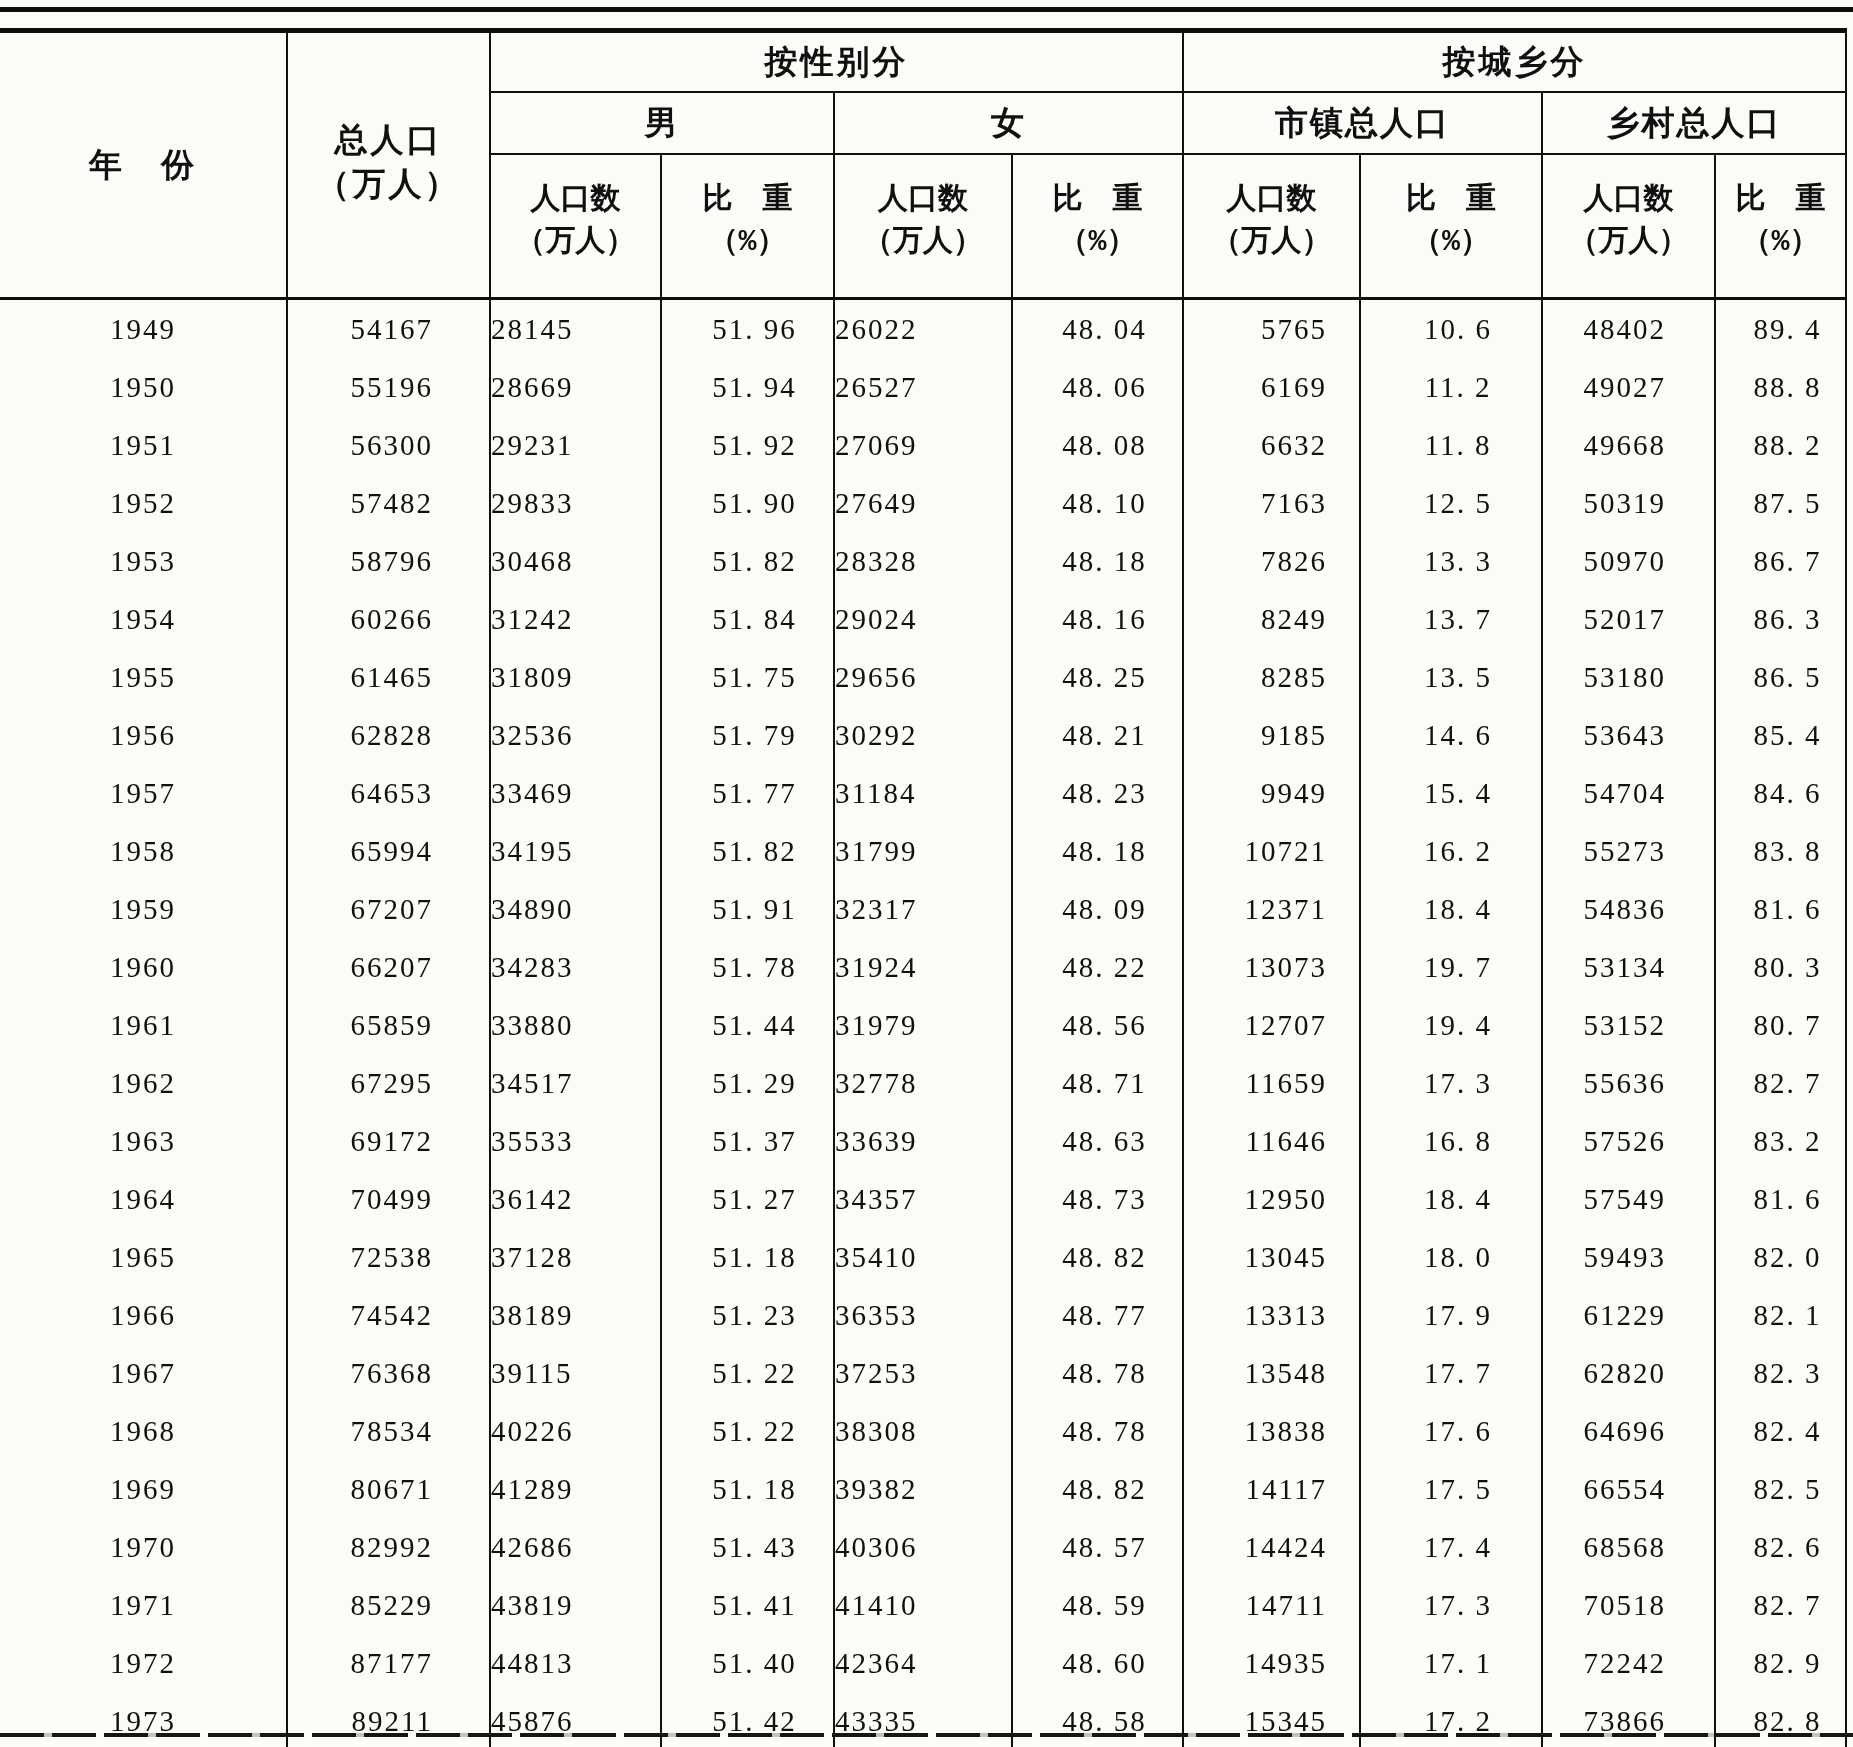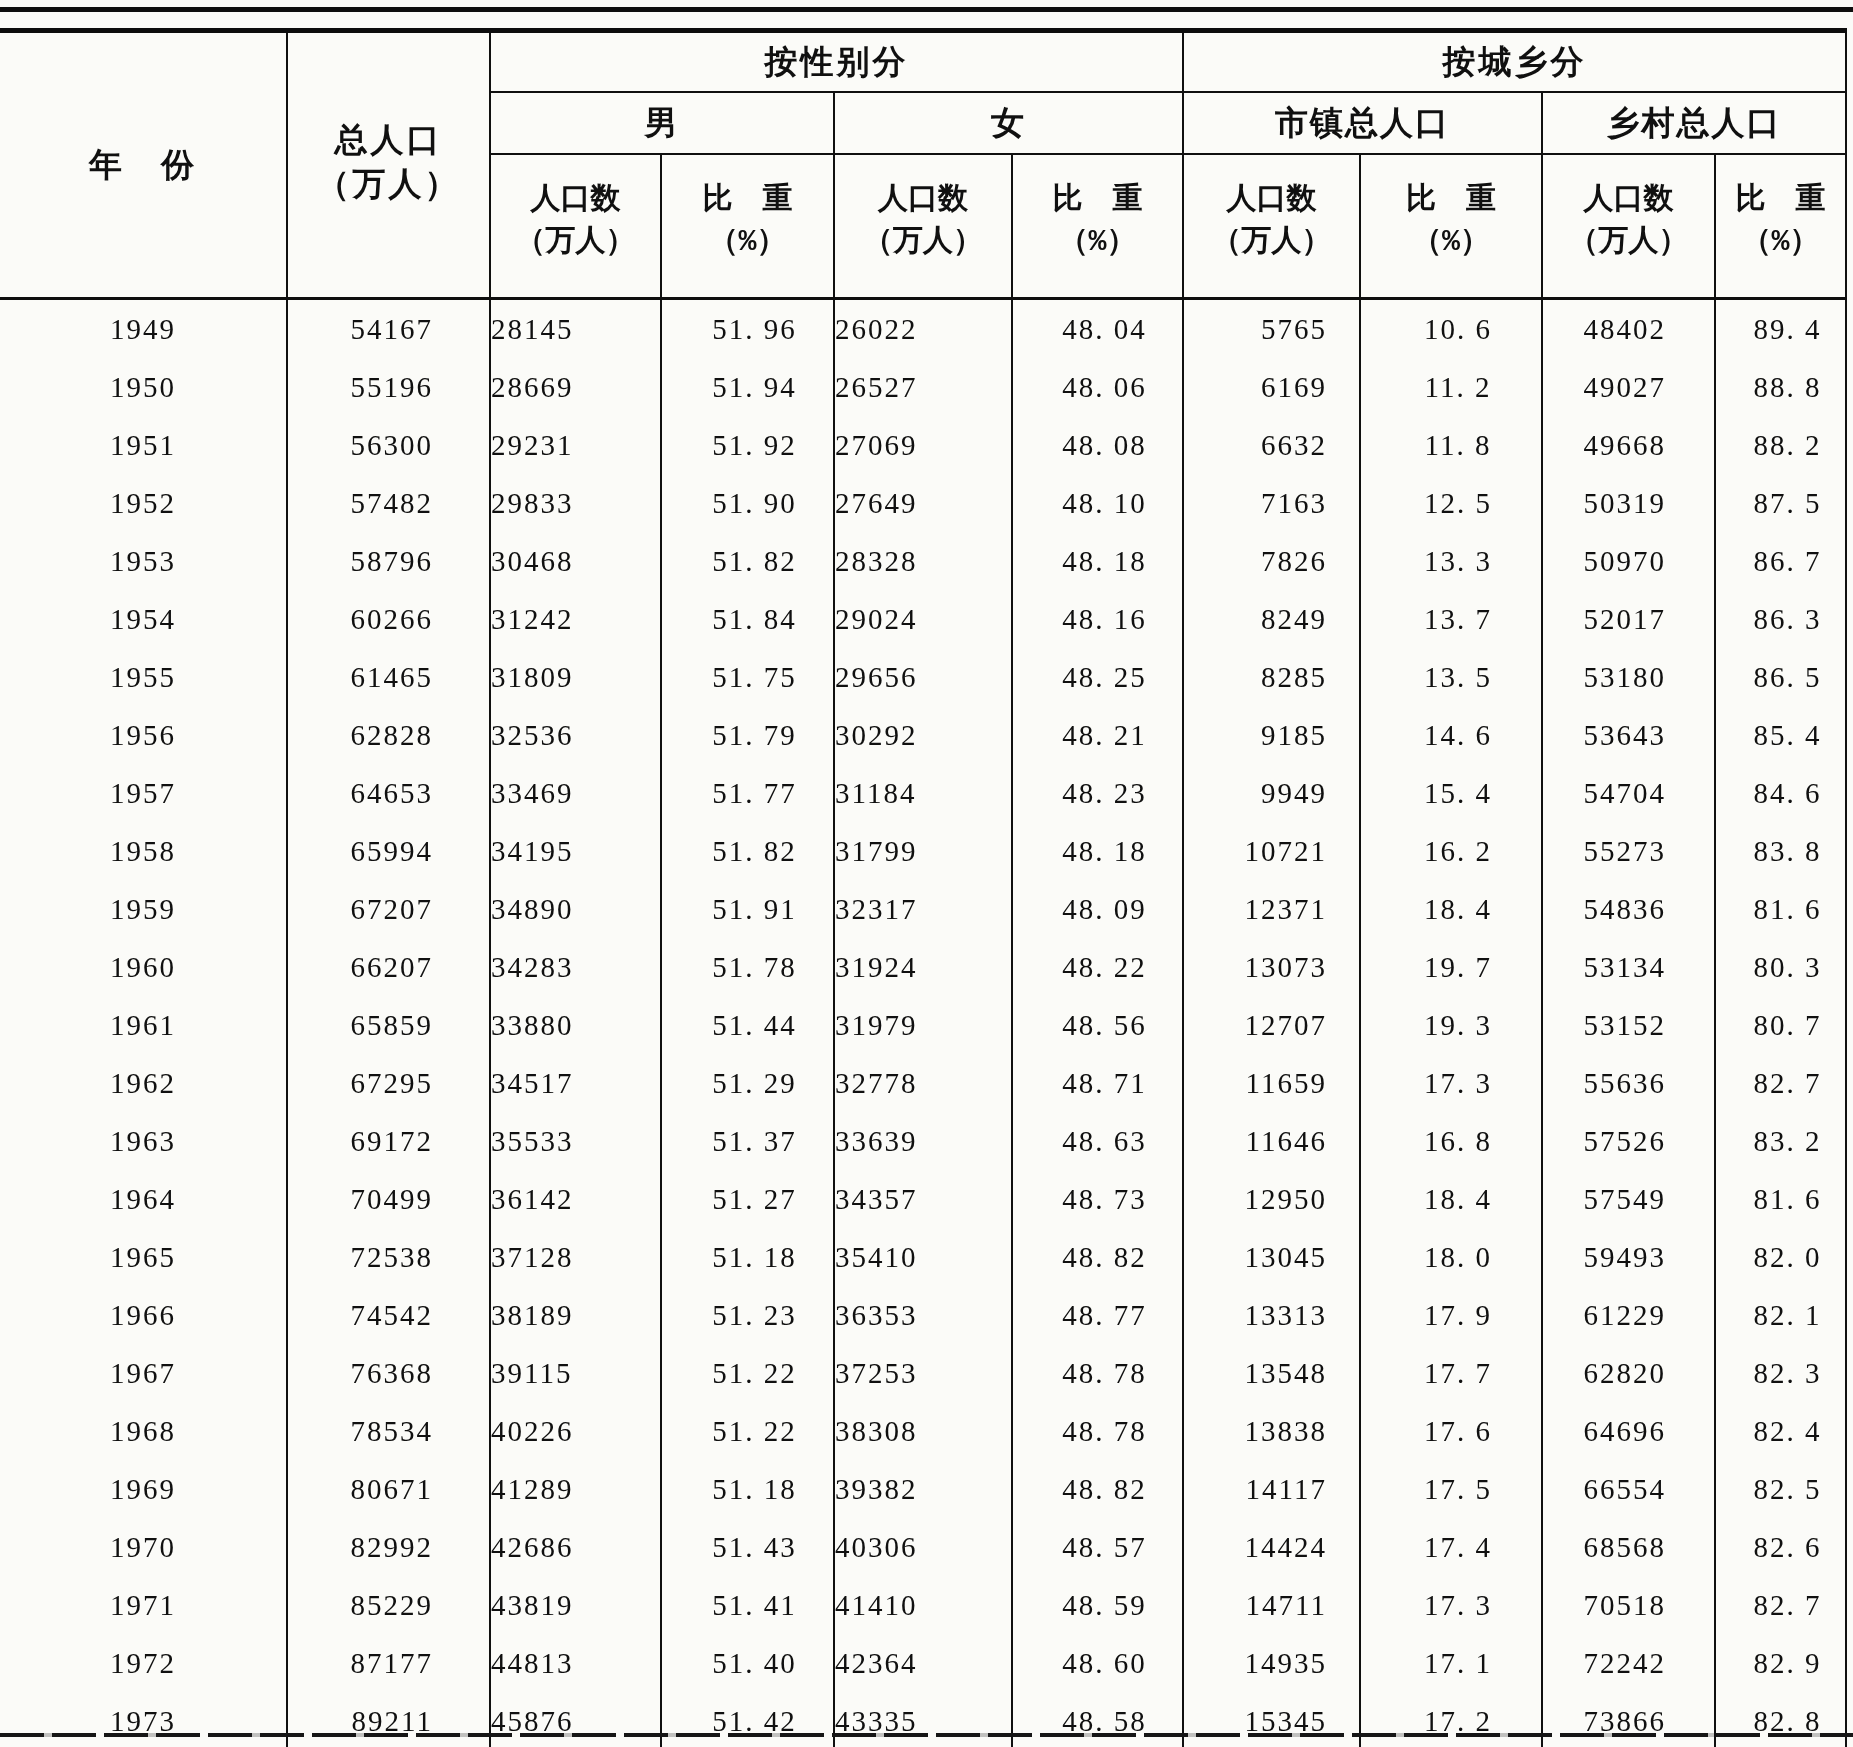--- a/index.html
+++ b/index.html
@@ -257,21 +257,21 @@
           <td class="col9">80. 3</td>
         </tr>
         <tr>
           <td class="col0">1961</td>
           <td class="col1">65859</td>
           <td class="col2">33880</td>
           <td class="col3">51. 44</td>
           <td class="col4">31979</td>
           <td class="col5">48. 56</td>
           <td class="col6">12707</td>
-          <td class="col7">19. 3</td>
+          <td class="col7">19. 4</td>
           <td class="col8">53152</td>
           <td class="col9">80. 7</td>
         </tr>
         <tr>
           <td class="col0">1962</td>
           <td class="col1">67295</td>
           <td class="col2">34517</td>
           <td class="col3">51. 29</td>
           <td class="col4">32778</td>
           <td class="col5">48. 71</td>

